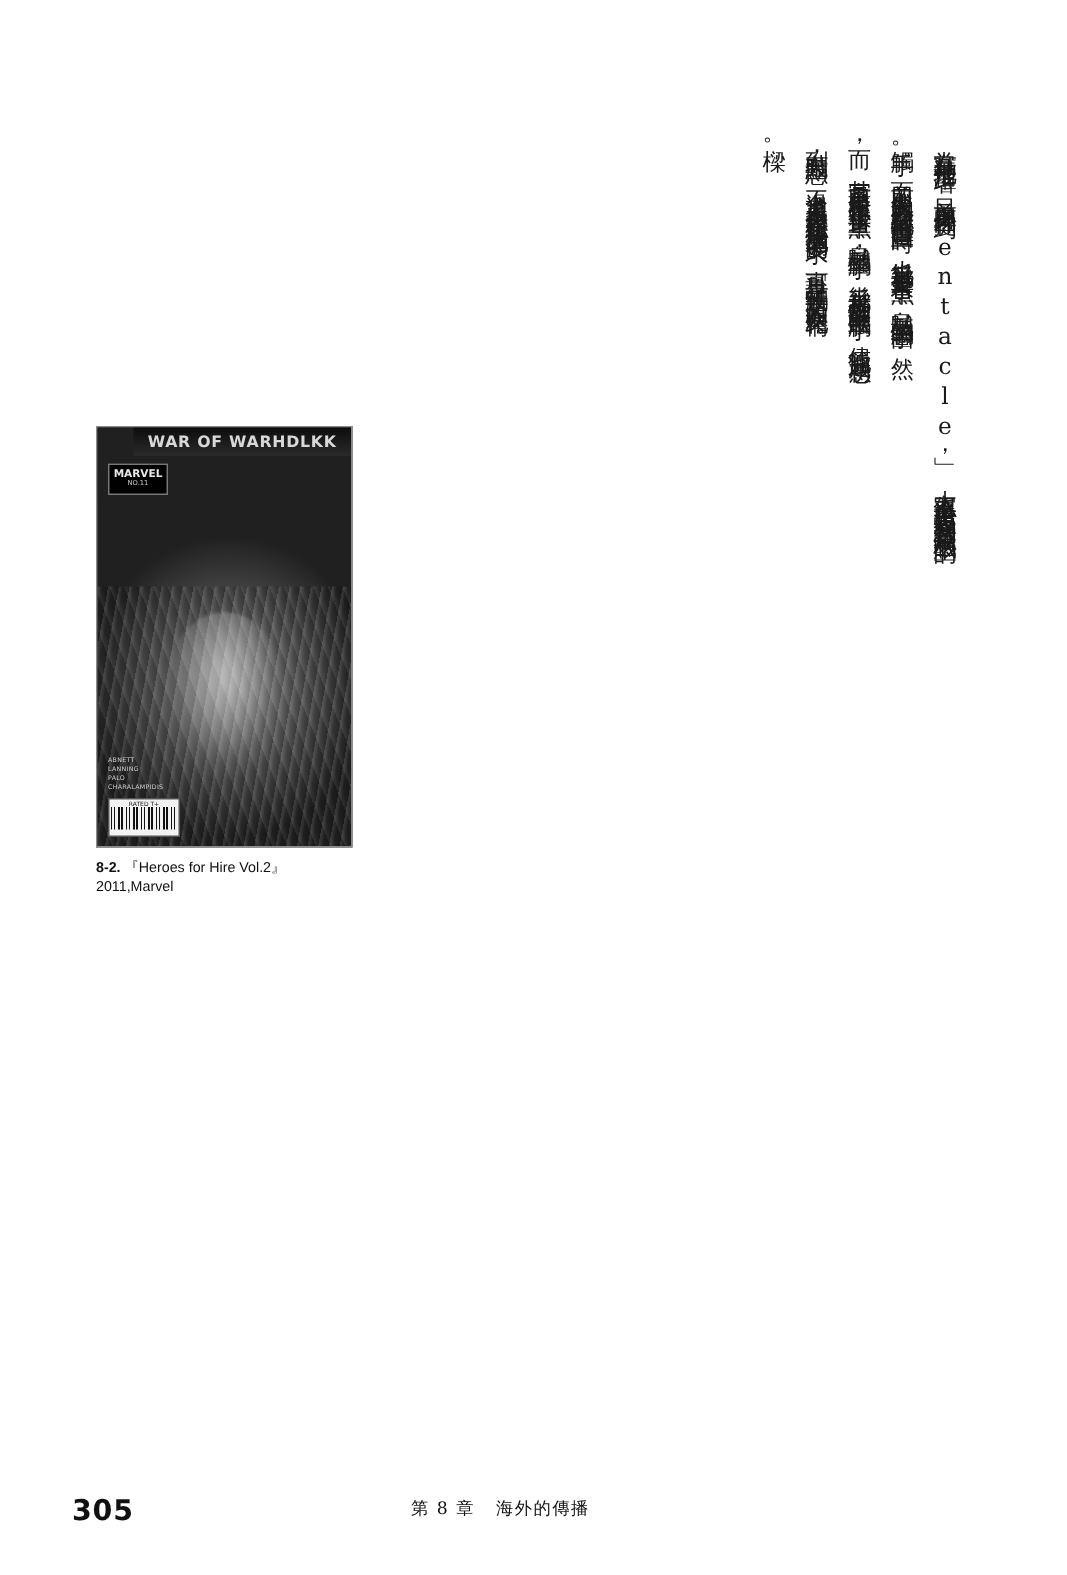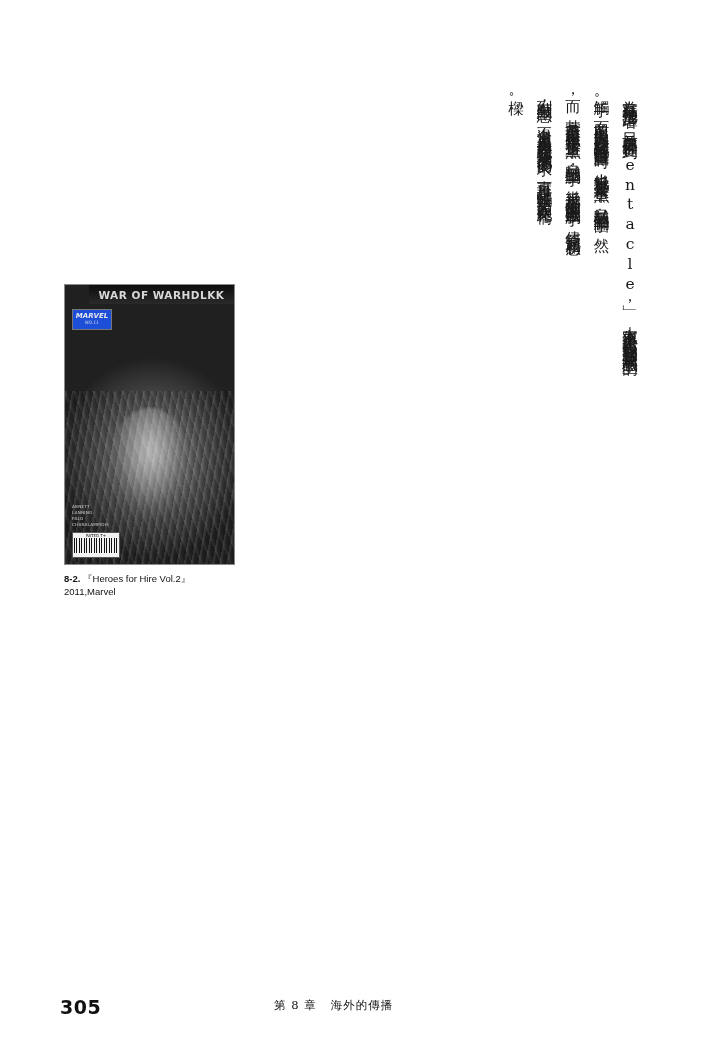--- a/index.html
+++ b/index.html
@@ -108,32 +108,31 @@
     align-items: center;
     justify-content: center;
     white-space: nowrap;
     overflow: hidden;
     margin-left: 24px;
   }
   .cover-marvel {
     position: absolute;
     left: 7px; top: 24px;
     width: 38px; height: 19px;
-    background: #1d4ed8;
+    background: #000000;
     border: 1px solid #777;
     color: #e8e8e8;
     font-family: "DejaVu Sans", sans-serif;
     font-weight: bold;
     font-size: 7px;
     display: flex;
     flex-direction: column;
     align-items: center;
     justify-content: center;
     line-height: 1.05;
-    font-style: italic;
   }
   .cover-marvel .mv-sub {
     font-size: 4.5px;
     font-weight: normal;
     opacity: 0.85;
   }
   .cover-title {
     position: absolute;
     left: 48px; top: 22px;
     width: 112px;
@@ -222,21 +221,21 @@
     position: absolute;
     top: -7px; left: -2px;
     width: 12px; height: 12px;
     border-radius: 50% 50% 40% 40%;
     background: inherit;
   }
 
   
   .page-number {
     position: absolute;
-    left: 60px;
+    left: 48px;
     bottom: 32px;
     font-family: "DejaVu Sans", sans-serif;
     font-weight: bold;
     font-size: 19px;
     letter-spacing: 0.5px;
     color: #111;
   }
   .footer-chapter {
     position: absolute;
     left: 274px;

